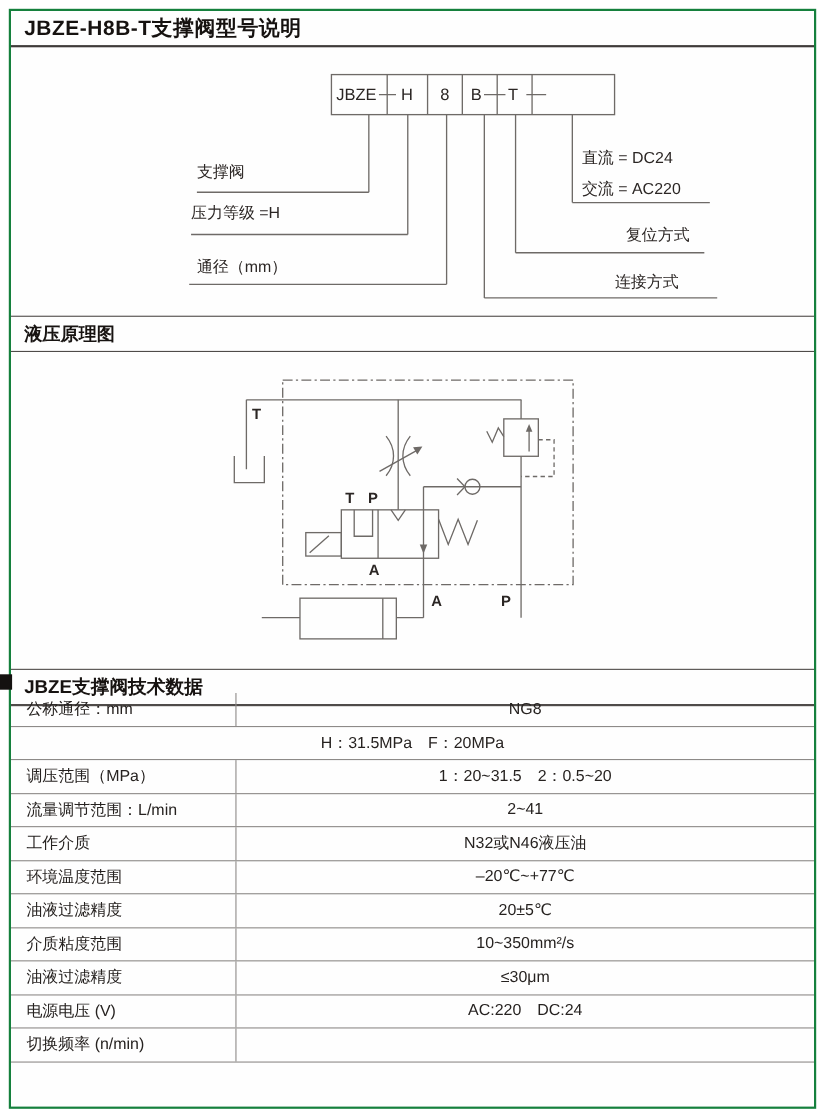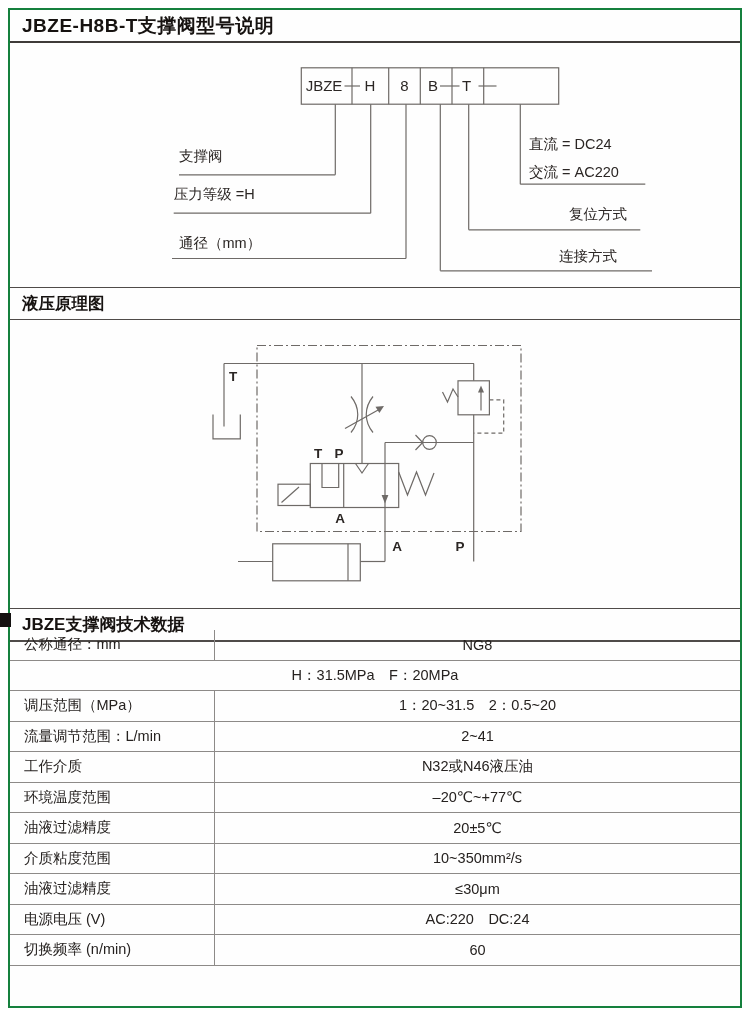--- a/index.html
+++ b/index.html
@@ -214,17 +214,16 @@
     <div class="t-row">
       <div class="t-label">油液过滤精度</div>
       <div class="t-value">≤30μm</div>
     </div>
     <div class="t-row">
       <div class="t-label">电源电压 (V)</div>
       <div class="t-value">AC:220 DC:24</div>
     </div>
     <div class="t-row">
       <div class="t-label">切换频率 (n/min)</div>
-      <div class="t-value">60</div>
     </div>
   </div>
 
 </div>
 
 </body></html>

